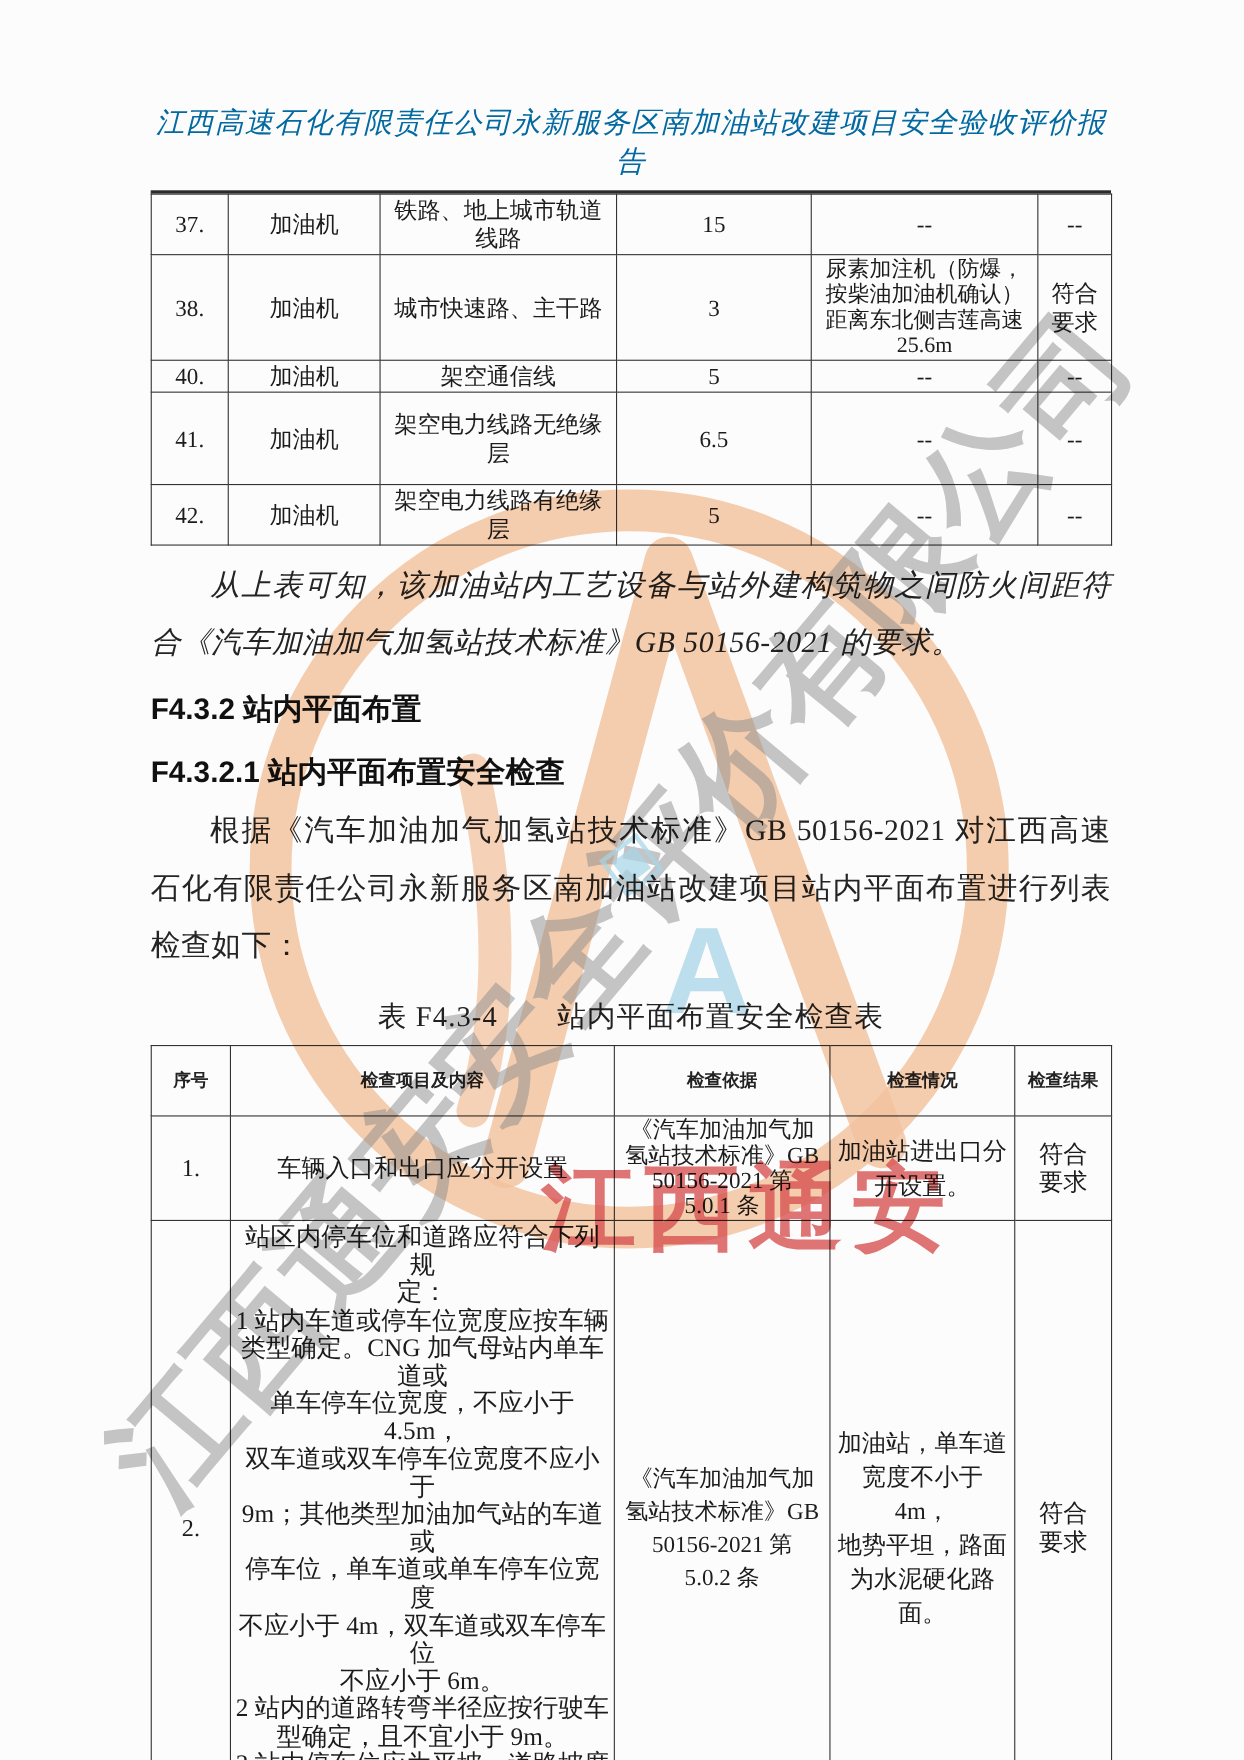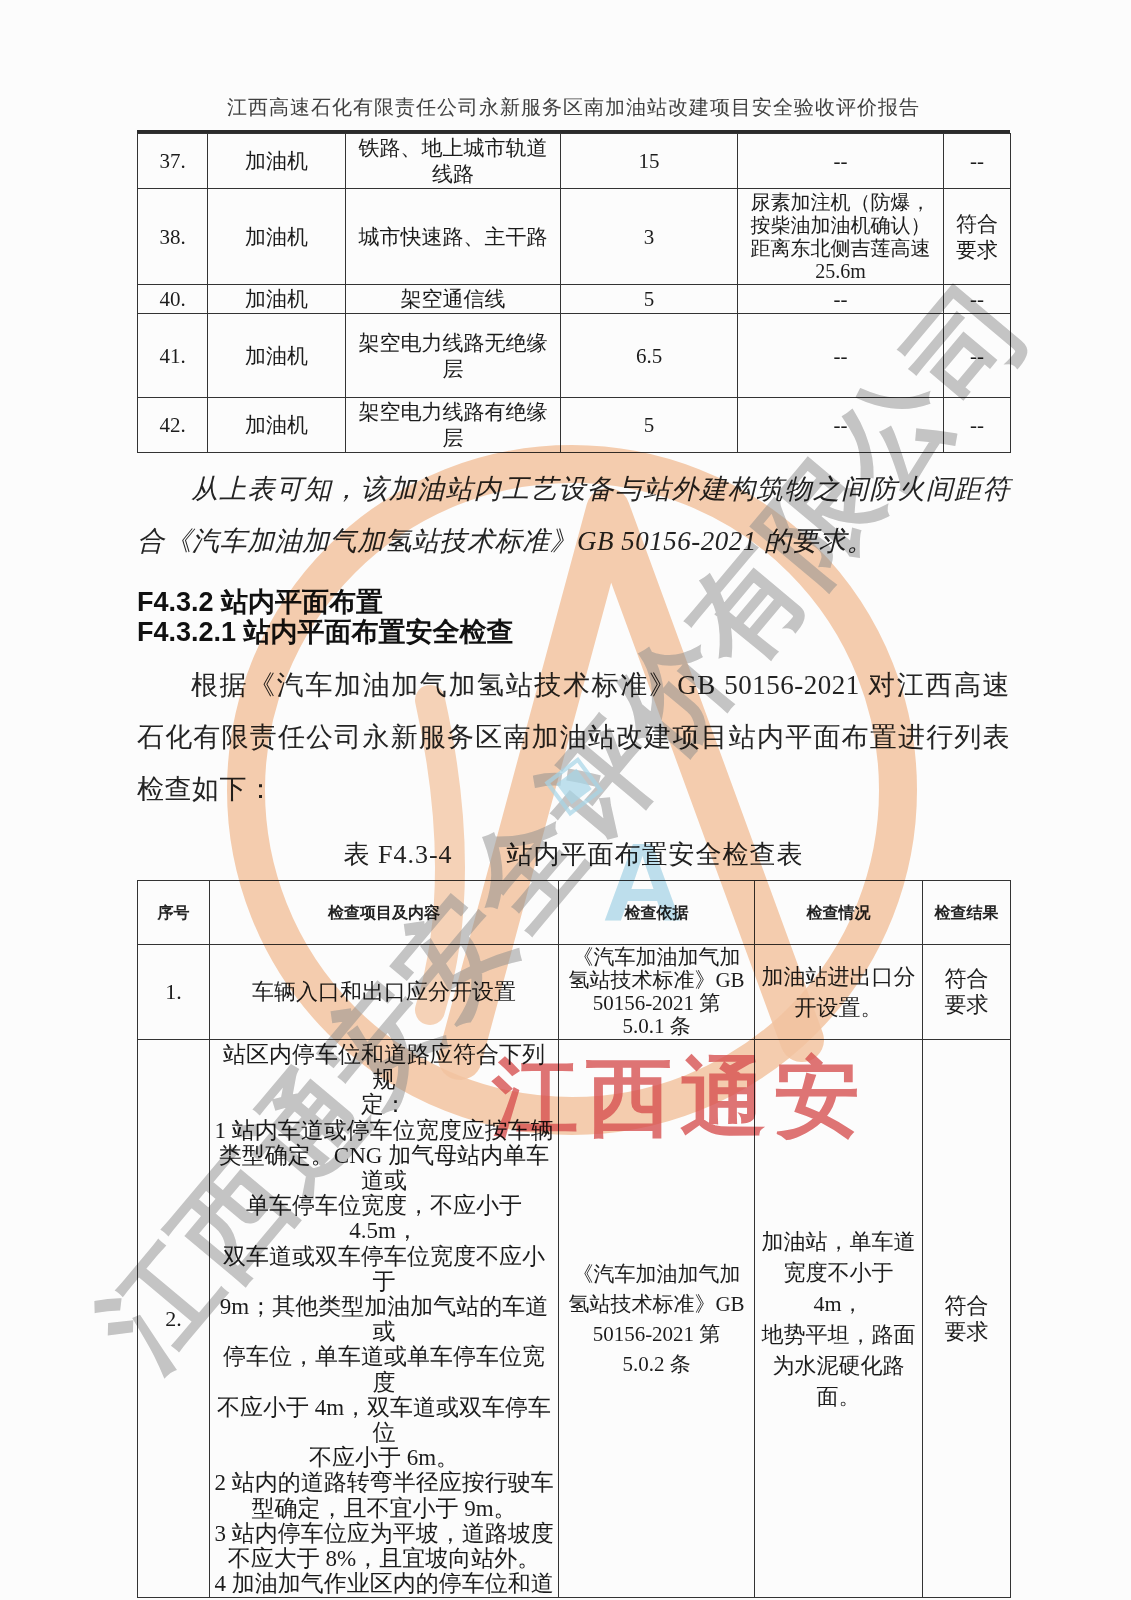--- a/index.html
+++ b/index.html
@@ -5,21 +5,21 @@
   * { margin:0; padding:0; box-sizing:border-box; }
   html,body { background:#e8e8e8; }
   .page {
     position:relative; width:1131px; height:1600px; margin:0 auto;
     background:#fcfcfc; overflow:hidden; color:#1c1c1c;
     font-family:"Liberation Serif", serif;
   }
   .content { position:absolute; left:137px; top:0; width:873px; }
 
   
-  .doc-header { text-align:center; padding-top:94px; font-size:20px; letter-spacing:1px; color:#404040; }
+  .doc-header { text-align:center; padding-top:94px; font-size:26px; letter-spacing:1px; color:#0369a1;font-style:italic; }
   .header-rule { margin-top:9px; height:3px; background:#2b2b2b; }
 
   
   table { border-collapse:collapse; table-layout:fixed; width:873px; }
   td { border:1px solid #333; text-align:center; vertical-align:middle; padding:1px 4px; overflow:hidden; }
   .t1 td { font-size:21px; line-height:26px; }
   .t1 .pre, .t2 .pre { white-space:pre-line; }
   .t1 tr.h55 { height:55px; } .t1 tr.h96 { height:96px; }
   .t1 tr.h27 { height:27px; } .t1 tr.h84 { height:84px; } .t1 tr.h52 { height:52px; }
 
@@ -35,21 +35,21 @@
   .t2 tr.r2 td.basis { font-size:21px; line-height:30px; }
   .t2 td.situation { font-size:22px; line-height:31px; }
 
   
   .para { font-size:27px; line-height:52px; letter-spacing:0.5px; text-align:justify;
     color:#242424; text-indent:2em; }
   .p1 { margin-top:10px;font-style:italic; }
   .p2 { margin-top:12px; }
   .hd { font-family:"Liberation Sans", sans-serif; font-weight:bold; color:#111; font-size:27px; line-height:30px; }
   .h1 { margin-top:20px; }
-  .h2 { }
+  .h2 { margin-top:27px; }
   .tbl-caption { margin-top:22px; text-align:center; font-size:26px; color:#222; letter-spacing:1px; }
 
   
   .watermarks { position:absolute; inset:0; pointer-events:none; mix-blend-mode:multiply; }
   .wm-logo { position:absolute; left:0; top:0; }
   .wm-diagonal {
     position:absolute; left:565px; top:825px; white-space:nowrap;
     transform:translate(-50%,-50%) rotate(-50deg);
     font-size:112px; font-weight:600; color:#8f8f8f; opacity:0.5;
     font-family:"Liberation Serif", serif; letter-spacing:2px;

